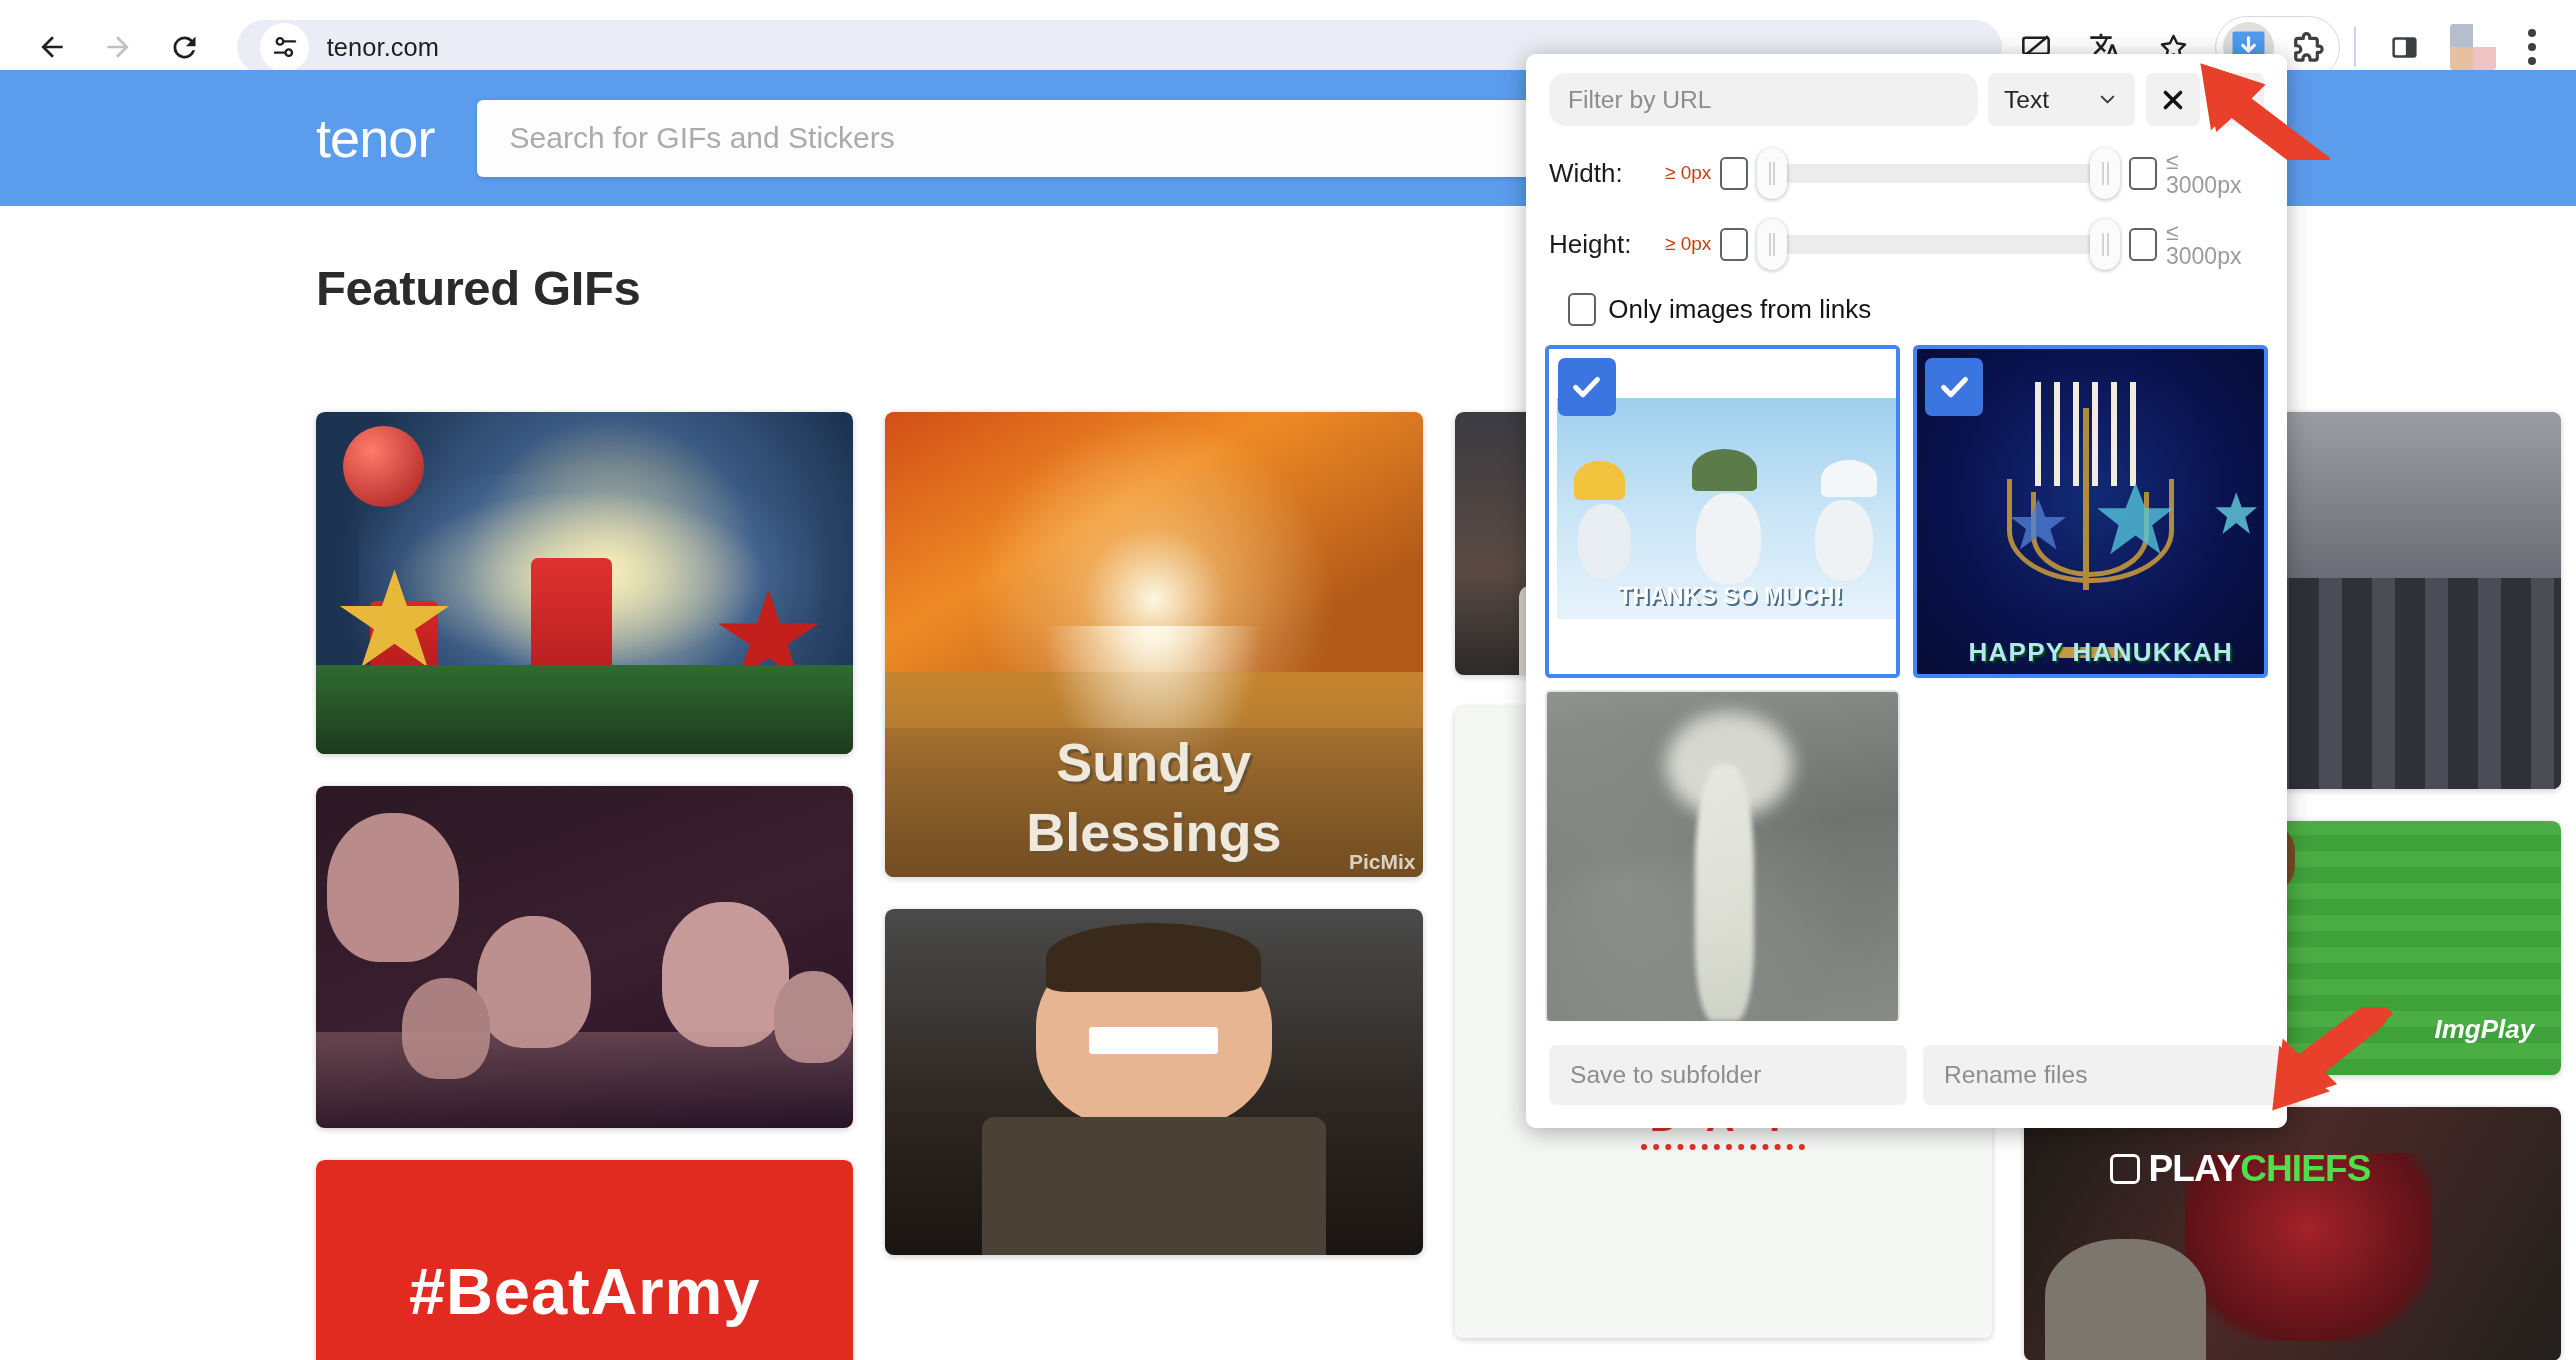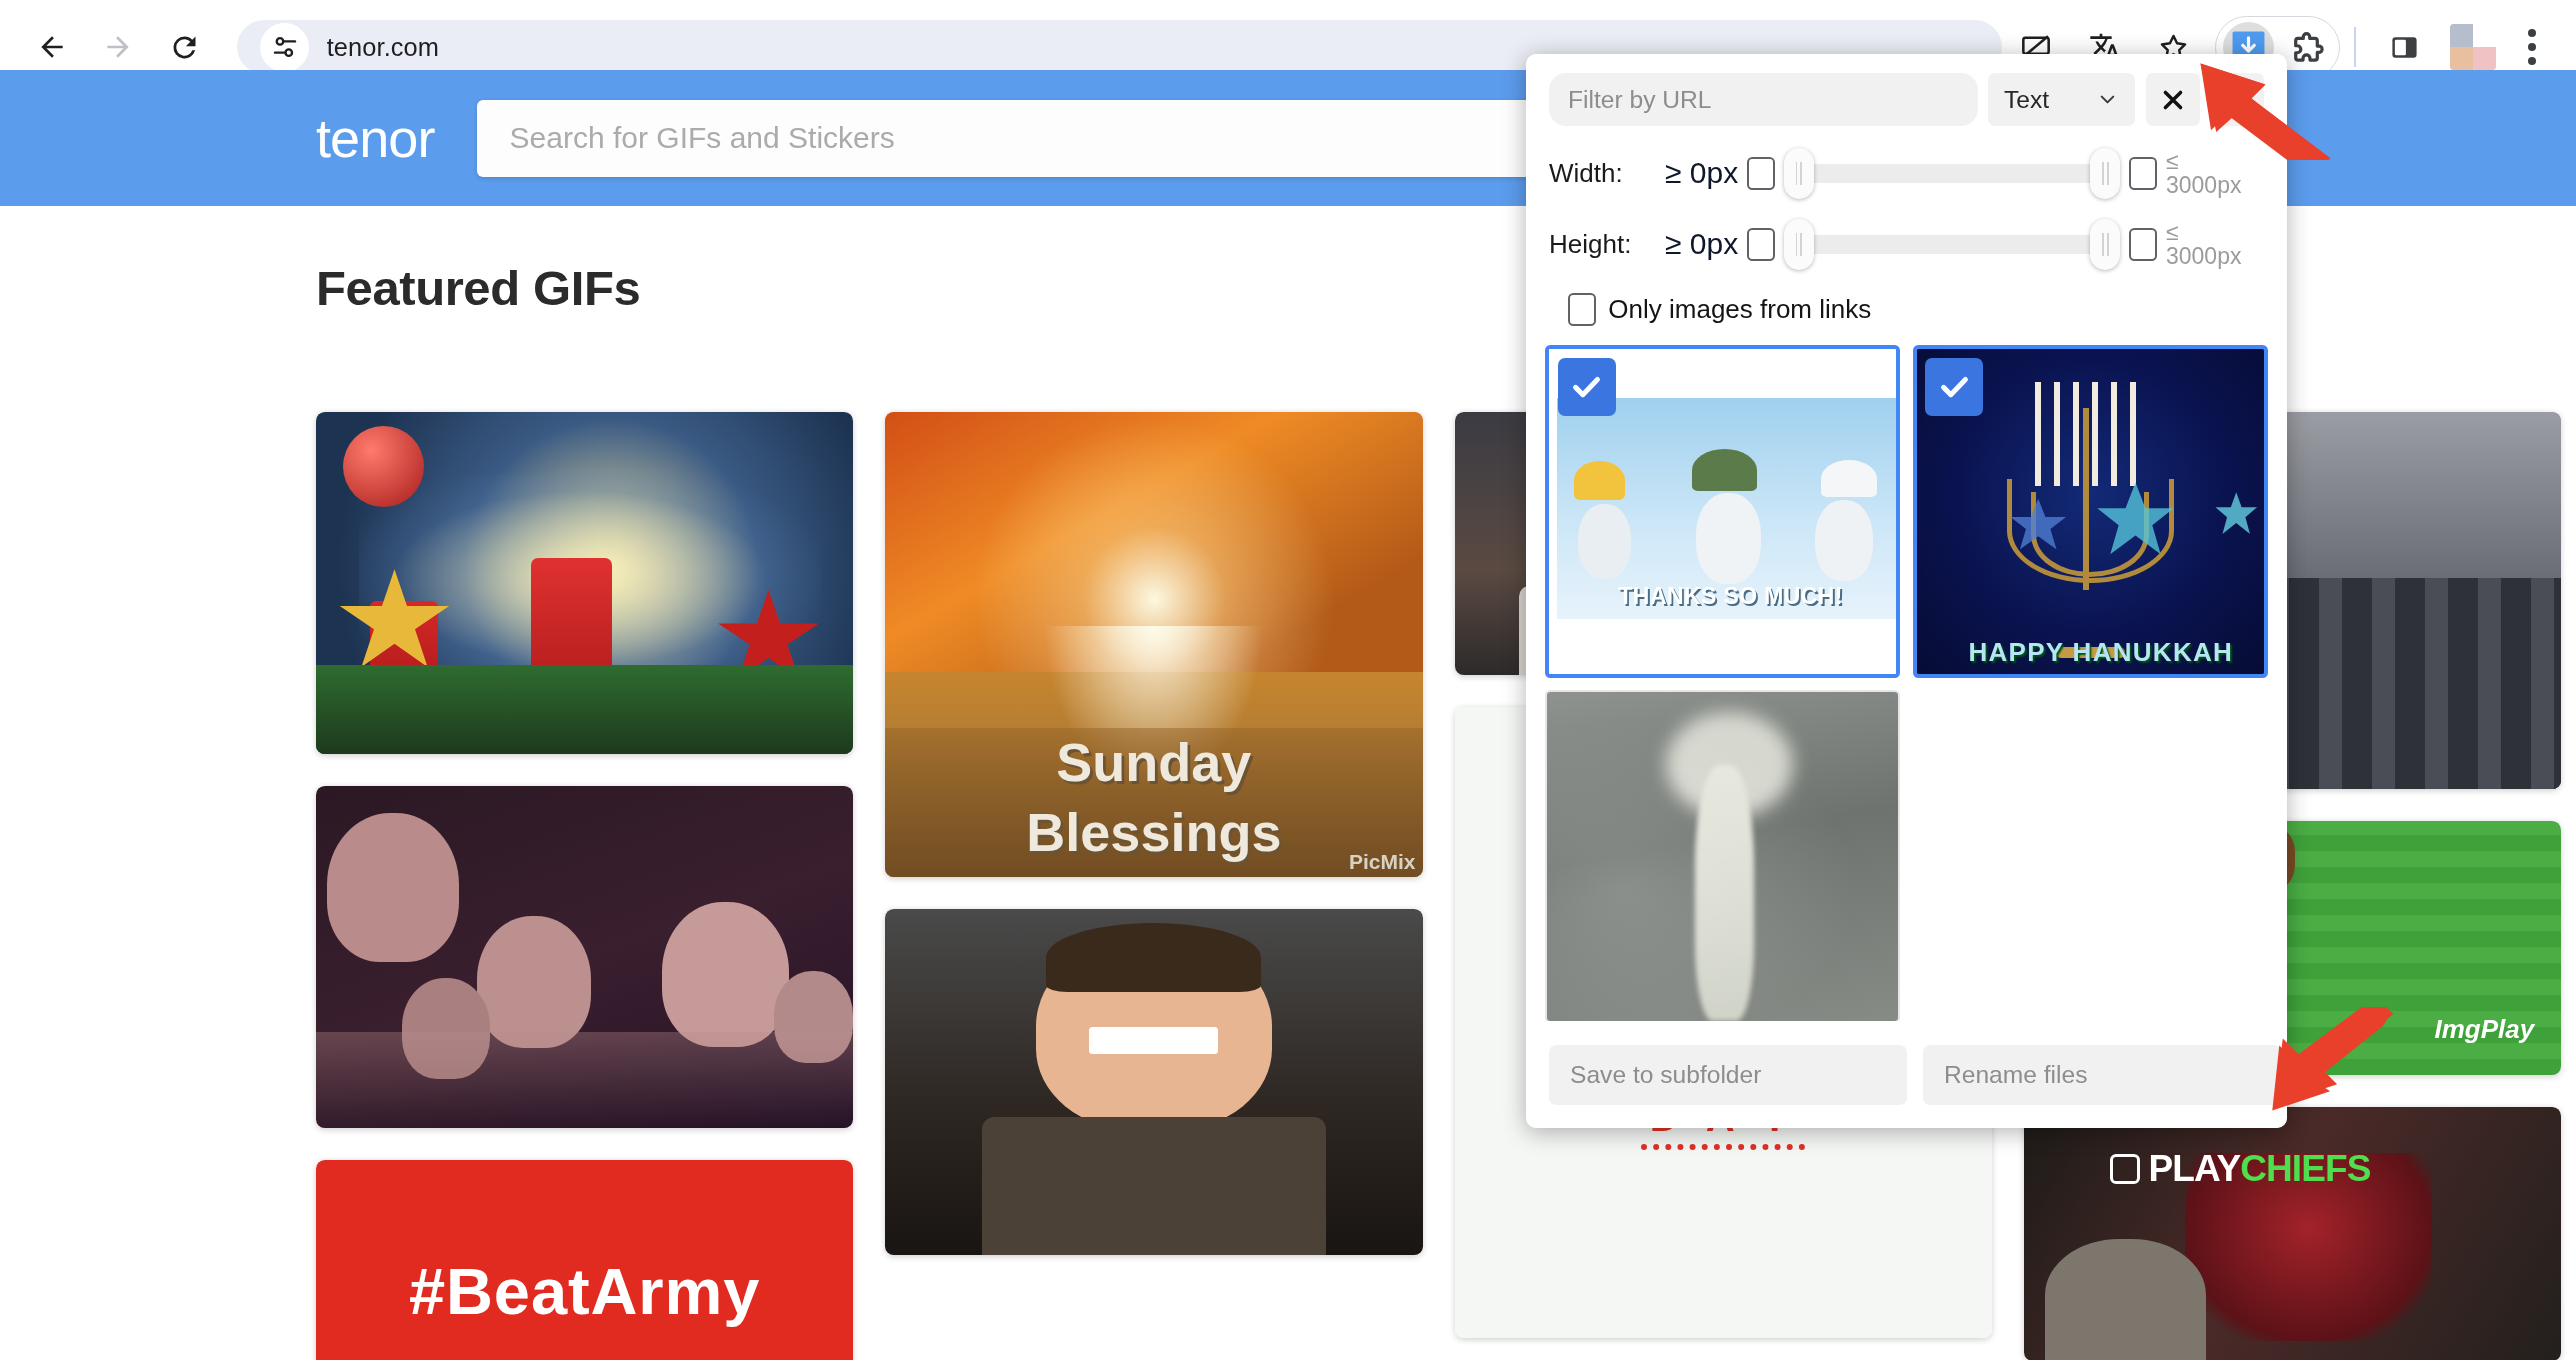--- a/index.html
+++ b/index.html
@@ -116,21 +116,21 @@
     width: 147px; height: 53px; background: #f1f1f1; border-radius: 7px;
     display: flex; align-items: center; justify-content: space-between;
     padding: 0 16px; font-size: 24.6px; color: #262626; cursor: pointer;
   }
   .icon-sq-btn {
     width: 54px; height: 53px; background: #f1f1f1; border-radius: 7px;
     display: flex; align-items: center; justify-content: center; cursor: pointer;
   }
   .dim-row { display: flex; align-items: center; margin-top: 23px; }
   .dim-label { width: 116px; font-size: 26px; color: #1b1b1b; }
-  .dim-min { font-size: 30px; color: #0f172a; white-space: nowrap; }
+  .dim-min { font-size: 19px; color: #c2410c; white-space: nowrap; }
   .cbx {
     width: 28px; height: 33px; border: 2.6px solid #5f6368; border-radius: 5.3px;
     background: #fff; margin: 0 8.8px; flex: 0 0 auto; cursor: pointer;
   }
   .slider-wrap { flex: 1 1 auto; position: relative; height: 33px; display: flex; align-items: center; }
   .slider-track { position: absolute; left: 12.3px; right: 12.3px; height: 19px; background: #ececec; border-radius: 3.5px; }
   .slider-knob {
     position: absolute; width: 30px; height: 51px; border-radius: 15px;
     background: #fbfbfb; box-shadow: 0 0.9px 4.4px rgba(0,0,0,.28);
     display: flex; align-items: center; justify-content: center; cursor: pointer;

